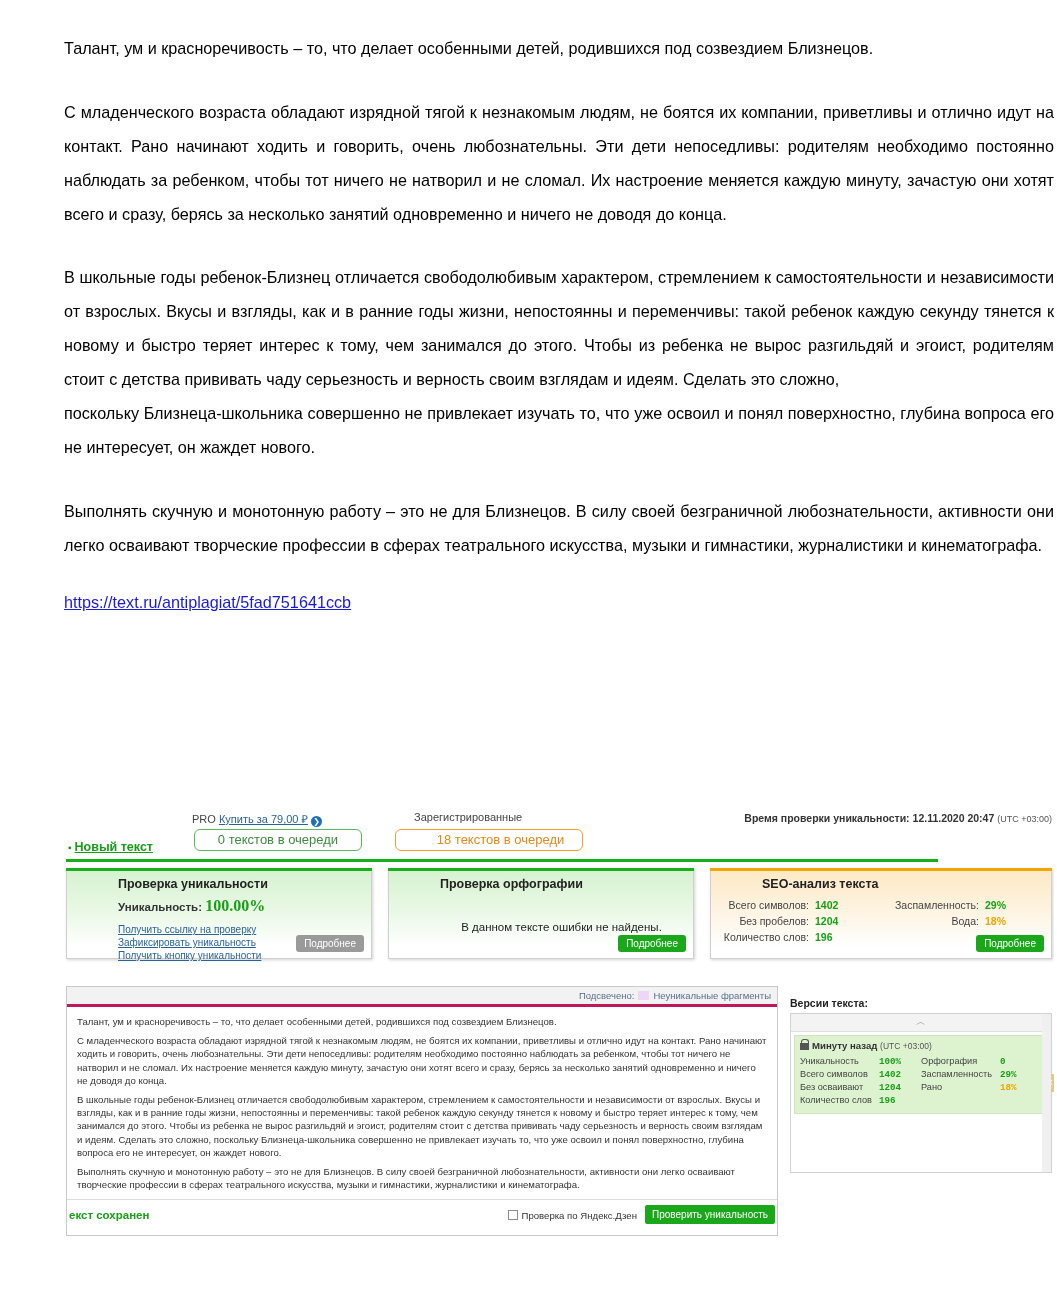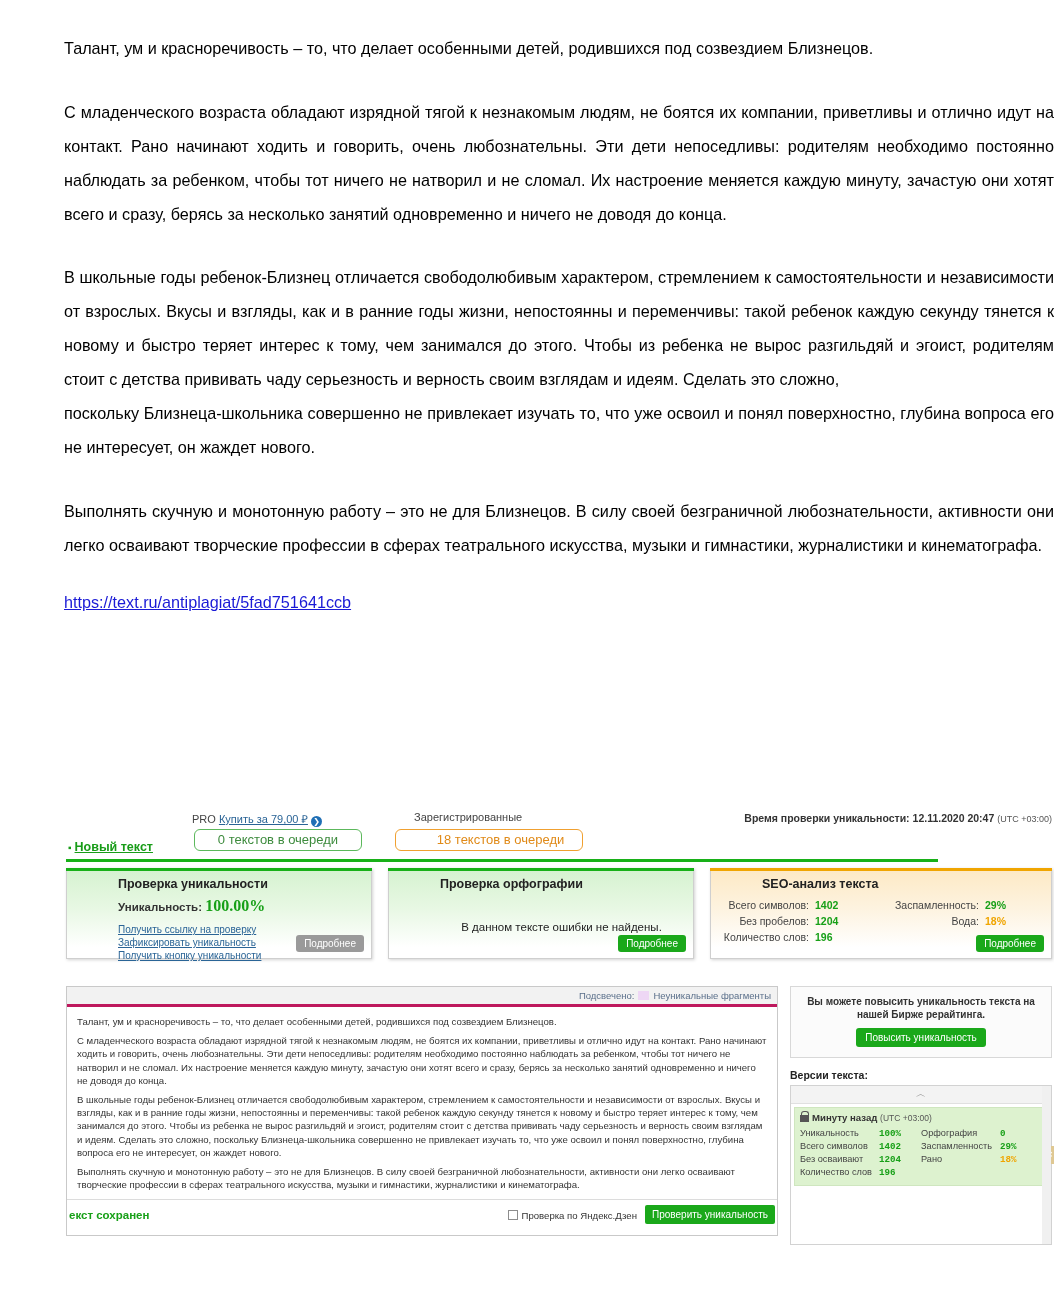--- a/index.html
+++ b/index.html
@@ -395,24 +395,20 @@
     <div class="editor-foot">
       <div class="saved">екст сохранен</div>
       <div class="yd-check">
         <span class="yd-box"></span><span>Проверка по Яндекс.Дзен</span>
       </div>
       <button class="btn-check">Проверить уникальность</button>
     </div>
   </div>
 
   <div class="right-col">
-    <div class="promo">
-      <div class="promo-txt">Вы можете повысить уникальность текста на нашей Бирже рерайтинга.</div>
-      <button class="btn-promo">Повысить уникальность</button>
-    </div>
 
     <div class="versions-title">Версии текста:</div>
 
     <div class="versions-box">
       <div class="vers-handle">︿</div>
 
       <div class="vers-item">
         <div class="vers-head">
           <span class="lock-icon"></span><span>Минуту назад</span>
           <span class="tz">(UTC +03:00)</span>

